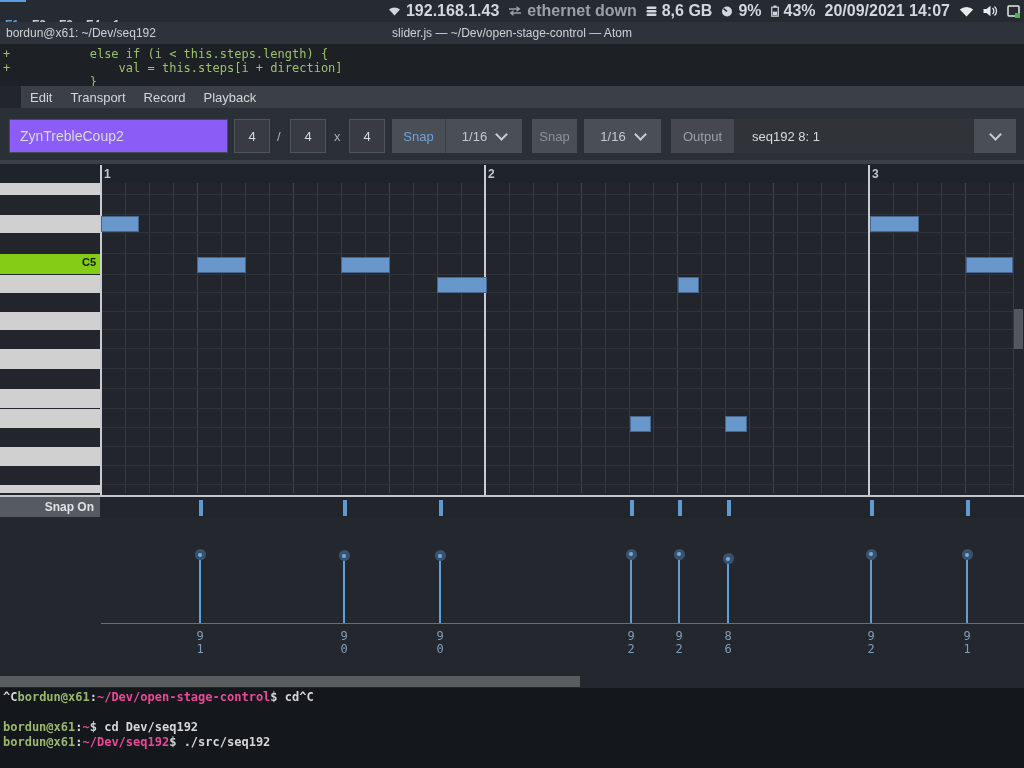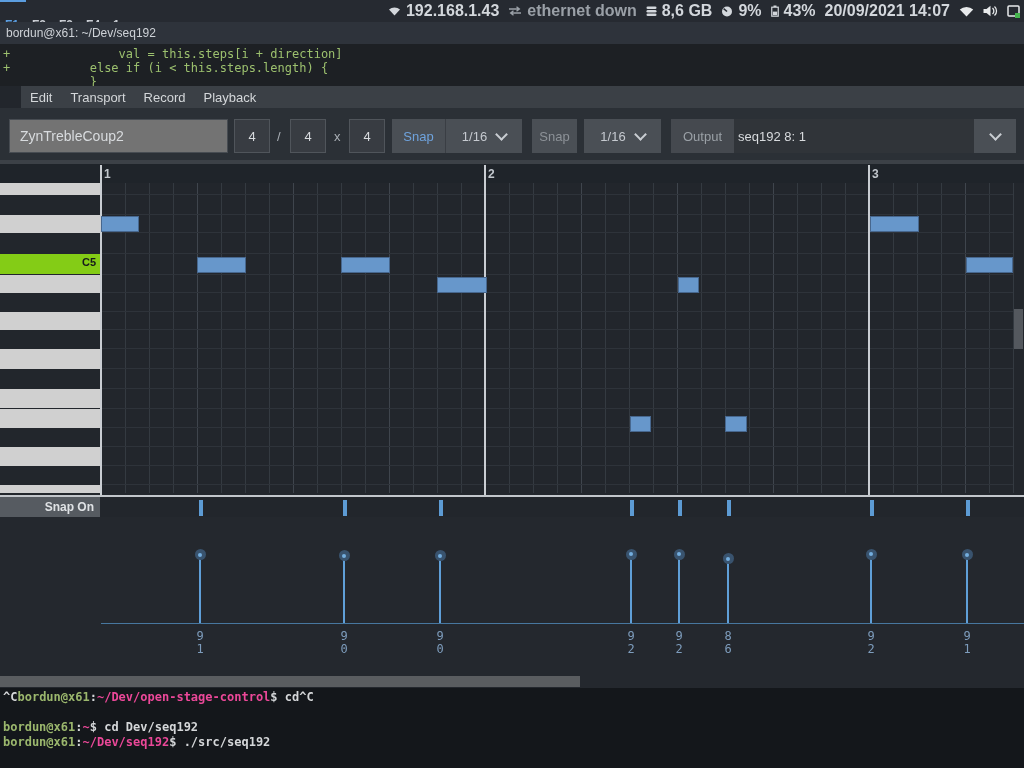--- a/index.html
+++ b/index.html
@@ -34,40 +34,40 @@
       font-size:12px;line-height:14px;color:#9cc06e;white-space:pre;}
 
   
   #menubar{left:0;top:86px;width:1024px;height:22px;background:#3b4046;display:flex;
       align-items:center;font-size:13px;color:#d4d7da;margin-left:21px;}
   .menu-item{padding:0 9px;height:22px;display:flex;align-items:center;cursor:default;}
 
   
   #toolbar{left:0;top:108px;width:1024px;height:52px;background:#2b3036;}
   #toolbar-edge{left:0;top:160px;width:1024px;height:4px;background:#3c4147;}
-  .tb-input{position:absolute;top:11px;height:34px;background:#737373;
+  .tb-input{position:absolute;top:11px;height:34px;background:#8b5cf6;
       border:1px solid #474c52;box-sizing:border-box;color:#d8dbde;font-size:14px;}
   .tb-numbox{position:absolute;top:11px;width:36px;height:34px;background:#383c42;
       border:1px solid #50555b;box-sizing:border-box;color:#d8dbde;font-size:13px;
       display:flex;align-items:center;justify-content:center;}
   .tb-sep{position:absolute;top:11px;height:34px;display:flex;align-items:center;
       color:#aab0b6;font-size:13px;}
   .tb-graybox{position:absolute;top:11px;height:34px;background:#4a4f55;
       box-sizing:border-box;display:flex;align-items:center;justify-content:center;
       font-size:13px;color:#c6cad0;}
   .chev{width:7px;height:7px;border-right:2px solid #c9cdd2;border-bottom:2px solid #c9cdd2;
       transform:rotate(45deg);margin-left:10px;margin-top:-4px;}
   #seq-name-input{left:9px;width:219px;padding:0 0 0 10px;outline:none;
       font-family:"Liberation Sans",sans-serif;}
   #snap-button{left:392px;width:54px;color:#6fa3dd;border-right:1px solid #3a3e44;}
   #snap-value{left:446px;width:76px;}
   #note-label{left:532px;width:45px;color:#8d9298;}
   #note-value{left:584px;width:77px;}
   #output-label{left:671px;width:63px;background:#45494f;color:#9aa0a6;}
-  #output-value{left:734px;width:240px;justify-content:flex-start;padding-left:4px;
+  #output-value{left:734px;width:240px;justify-content:flex-start;padding-left:18px;
       background:#303439;color:#d8dbde;border:none;}
   #output-chevron{left:974px;width:42px;}
 
   
   #timeline{left:0;top:164px;width:1024px;height:19px;background:#1f242a;}
   .measure-num{position:absolute;top:167px;font-size:12px;font-weight:bold;color:#c2c7cd;}
   .vline-minor{position:absolute;width:1px;background:#343a41;}
   .vline-beat{position:absolute;width:1px;background:#3f454d;}
   .vline-measure{position:absolute;width:2px;background:#c9cdd2;}
   .hline{position:absolute;height:1px;background:#2e333a;}
@@ -177,25 +177,26 @@
         <svg width="14" height="13" viewBox="0 0 14 13">
           <rect x="1" y="1" width="11" height="10" rx="1" fill="none" stroke="#e8eaec" stroke-width="1.5"></rect>
           <rect x="8" y="8" width="5" height="5" fill="#46b54e"></rect>
         </svg>
       </span>
     </div>
   </div>
 
   <div id="titlebar" class="abs">
     <span id="title-left">bordun@x61: ~/Dev/seq192</span>
+    <span id="title-center">slider.js — ~/Dev/open-stage-control — Atom</span>
   </div>
 
   <div id="code-area" class="abs">
+      <pre class="code-line">+           else if (i &lt; this.steps.length) {</pre>
       <pre class="code-line">+               val = this.steps[i + direction]</pre>
-      <pre class="code-line">+           else if (i &lt; this.steps.length) {</pre>
       <pre class="code-line">            }</pre>
     </div>
 
   <div id="menubar" class="abs">
       <div class="menu-item">Edit</div>
       <div class="menu-item">Transport</div>
       <div class="menu-item">Record</div>
       <div class="menu-item">Playback</div>
     </div>
 

